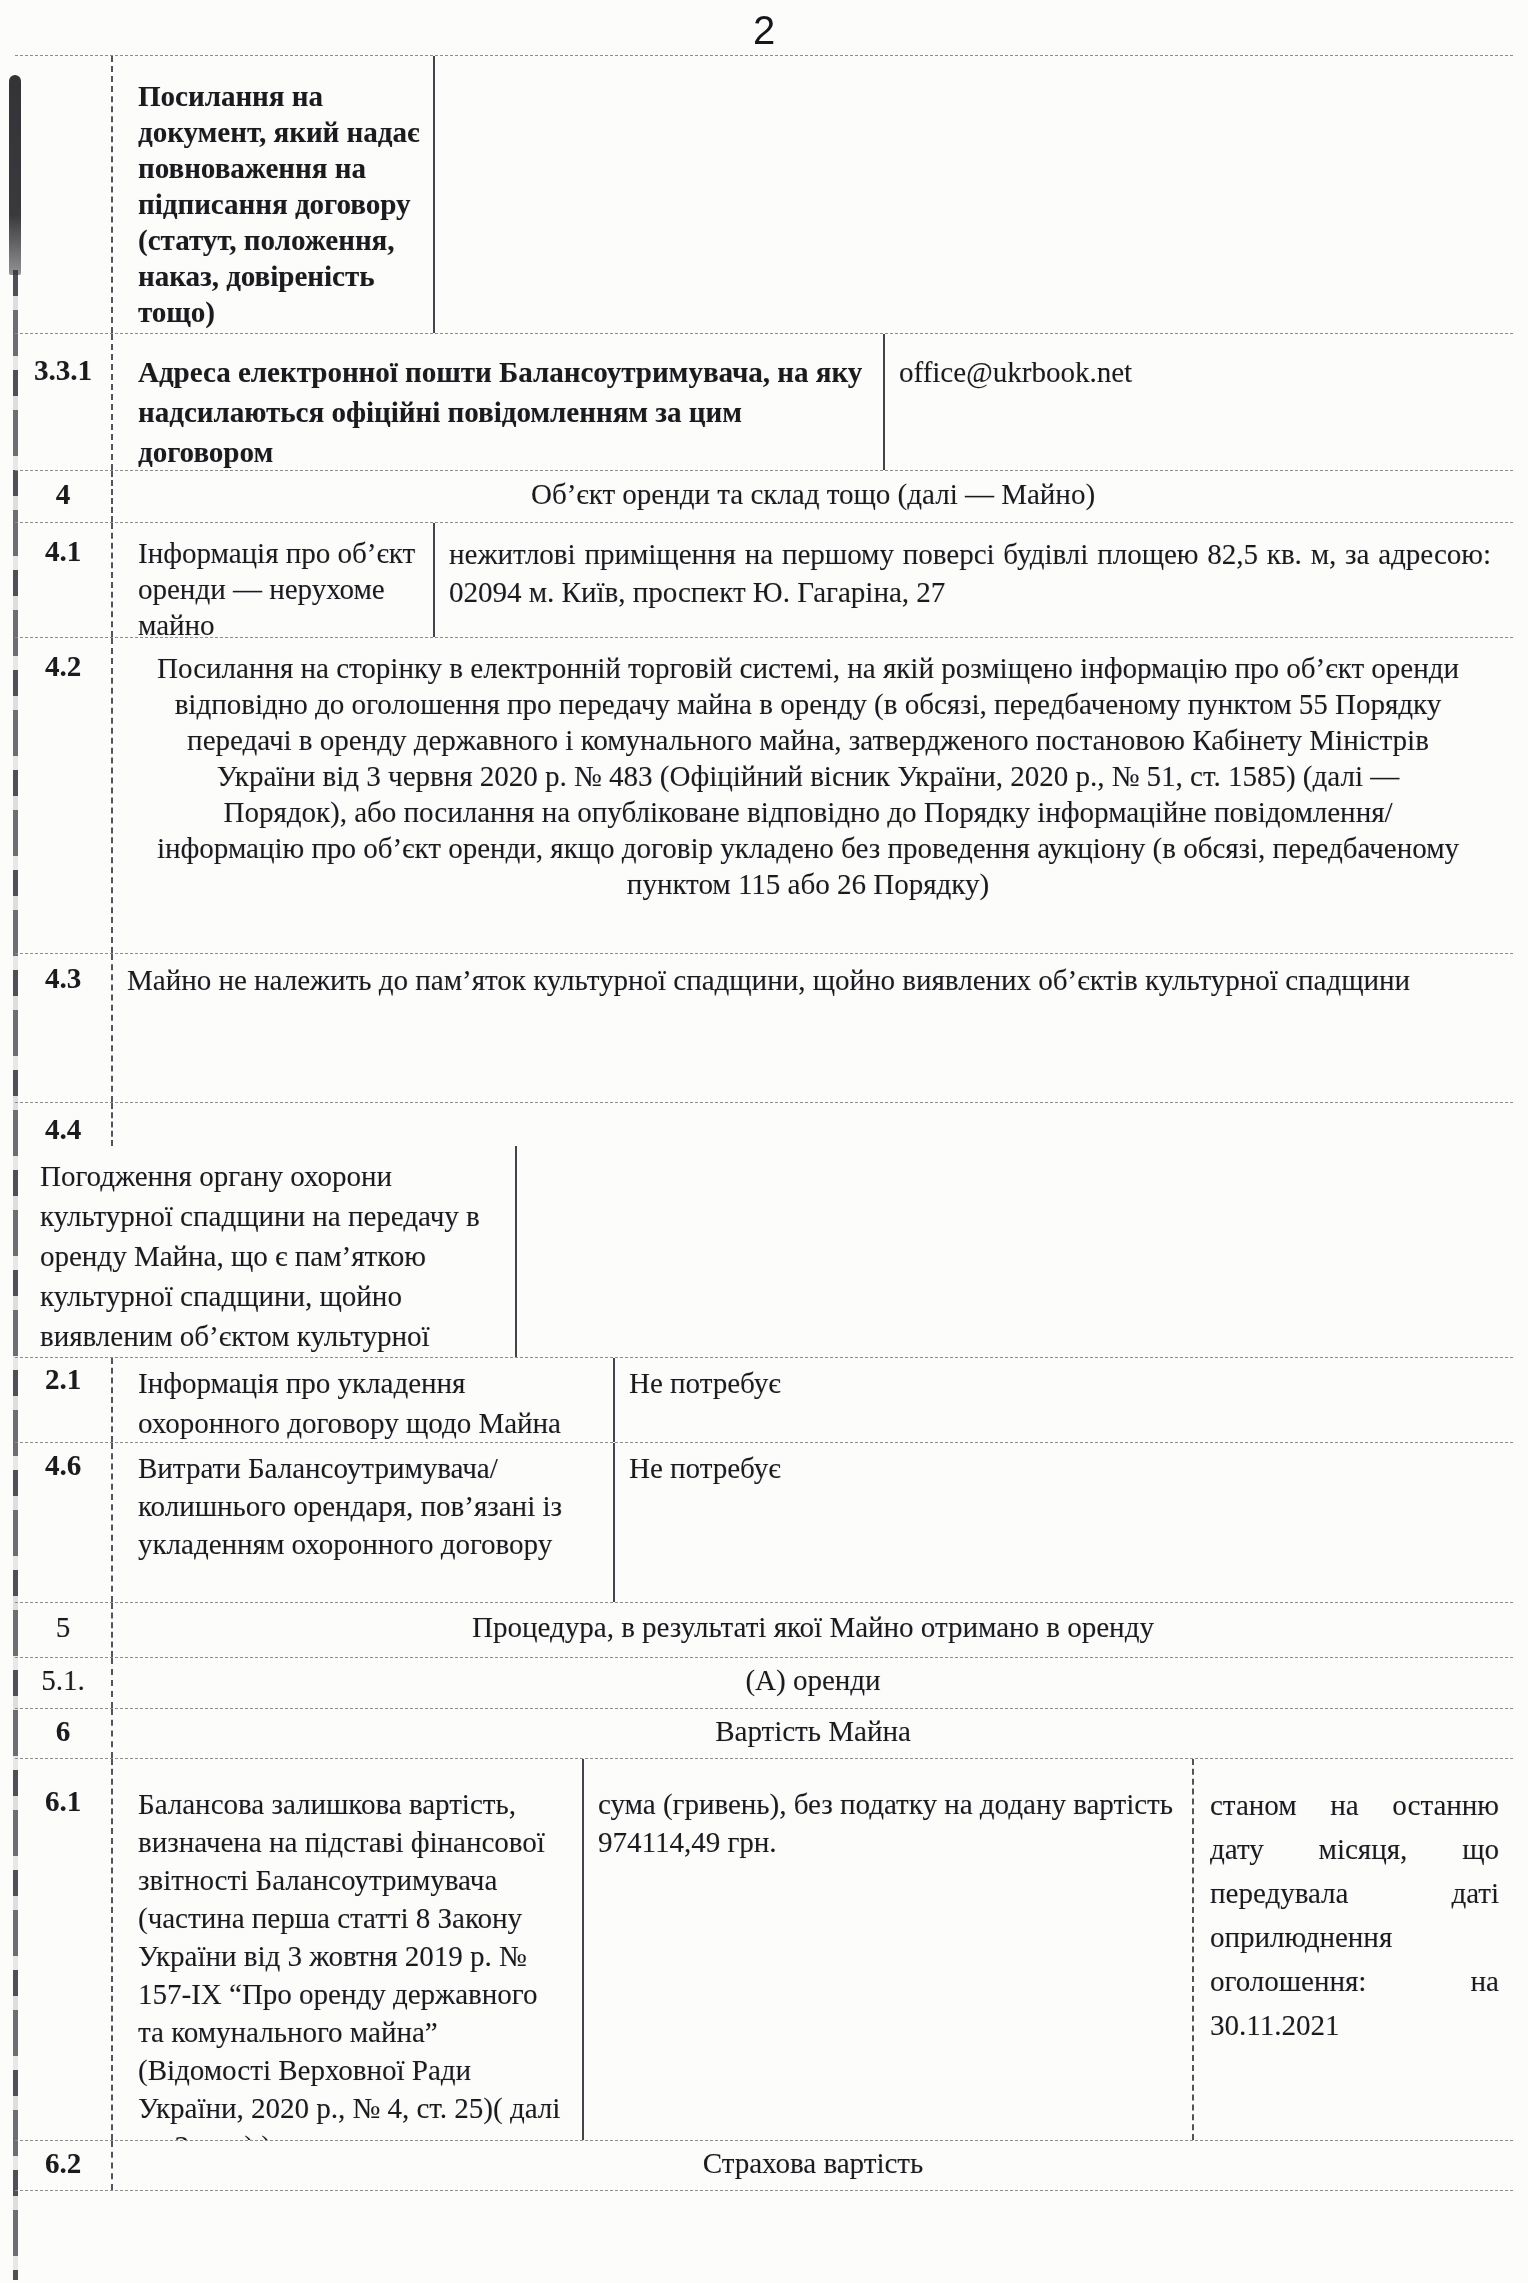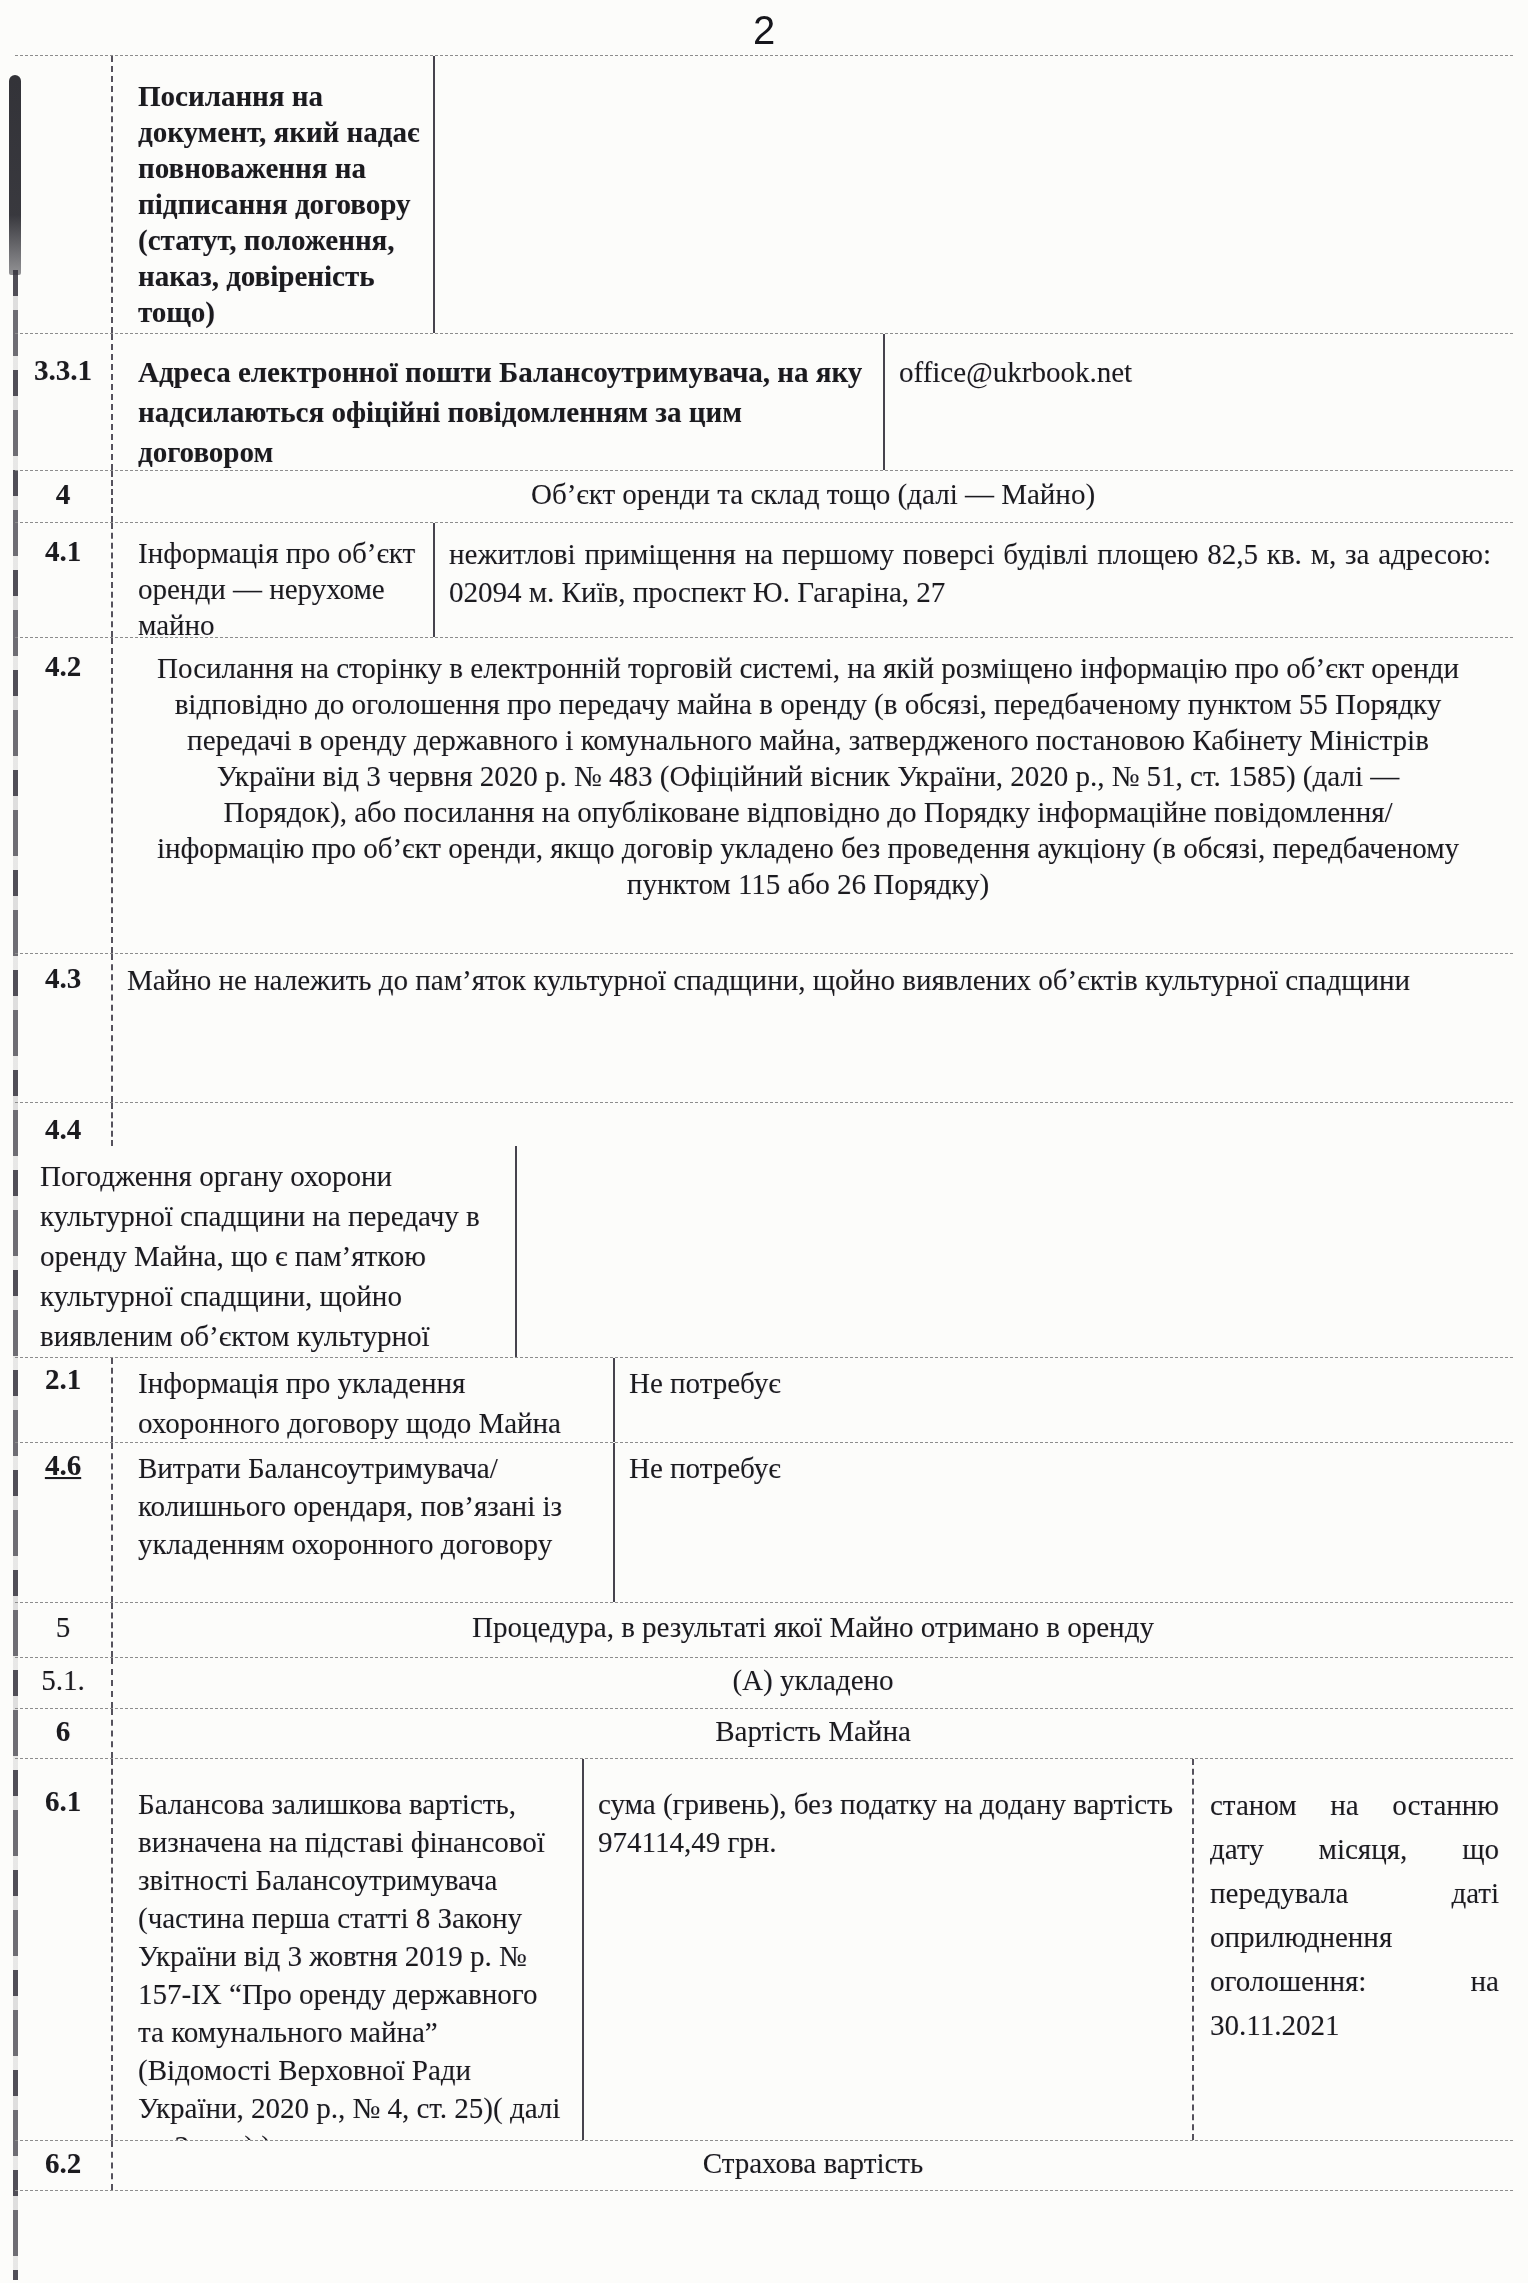--- a/index.html
+++ b/index.html
@@ -107,33 +107,33 @@
       <div class="cell value-cell" style="line-height:40px;padding-top:10px;">Не потребує</div>
     </div>
 
     <div class="row" style="height:85px;">
       <div class="cell num-cell" style="padding-top:5px;">2.1</div>
       <div class="cell label-cell" style="width:502px;line-height:40px;padding-top:5px;">Інформація про укладення охоронного договору щодо Майна</div>
       <div class="cell value-cell" style="line-height:40px;padding-top:5px;">Не потребує</div>
     </div>
 
     <div class="row" style="height:160px;">
-      <div class="cell num-cell" style="padding-top:6px;text-decoration:underline;">4.6</div>
+      <div class="cell num-cell" style="padding-top:6px;">4.6</div>
       <div class="cell label-cell" style="width:502px;line-height:38px;padding-top:6px;">Витрати Балансоутримувача/колишнього орендаря, пов’язані із укладенням охоронного договору</div>
       <div class="cell value-cell" style="line-height:38px;padding-top:6px;">Не потребує</div>
     </div>
 
     <div class="row" style="height:55px;">
       <div class="cell num-cell" style="padding-top:8px;font-weight:normal;">5</div>
       <div class="cell center-cell" style="padding-top:8px;">Процедура, в результаті якої Майно отримано в оренду</div>
     </div>
 
     <div class="row" style="height:51px;">
       <div class="cell num-cell" style="padding-top:6px;font-weight:normal;">5.1.</div>
-      <div class="cell center-cell" style="padding-top:6px;">(А) укладено</div>
+      <div class="cell center-cell" style="padding-top:6px;">(А) оренди</div>
     </div>
 
     <div class="row" style="height:50px;">
       <div class="cell num-cell" style="padding-top:6px;">6</div>
       <div class="cell center-cell" style="padding-top:6px;">Вартість Майна</div>
     </div>
 
     <div class="row" style="height:382px;">
       <div class="cell num-cell" style="padding-top:26px;">6.1</div>
       <div class="cell label-cell" style="width:471px;line-height:38px;padding-top:26px;">Балансова залишкова вартість, визначена на підставі фінансової звітності Балансоутримувача (частина перша статті 8 Закону України від 3 жовтня 2019 р. № 157-IX “Про оренду державного та комунального майна” (Відомості Верховної Ради України, 2020 р., № 4, ст. 25)( далі — Закон) )</div>

